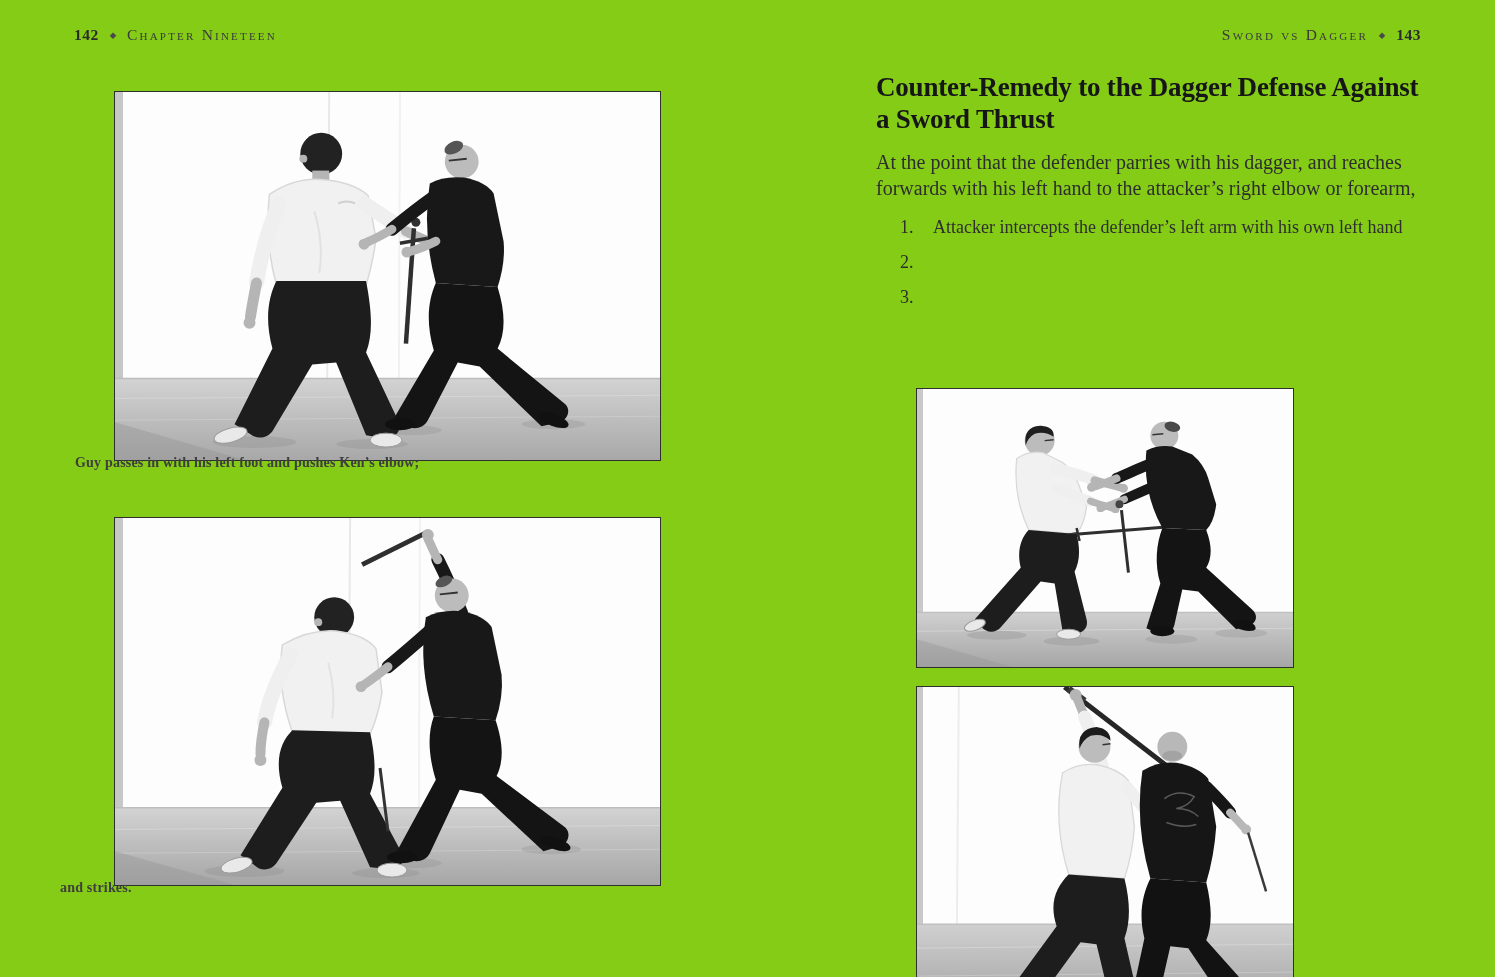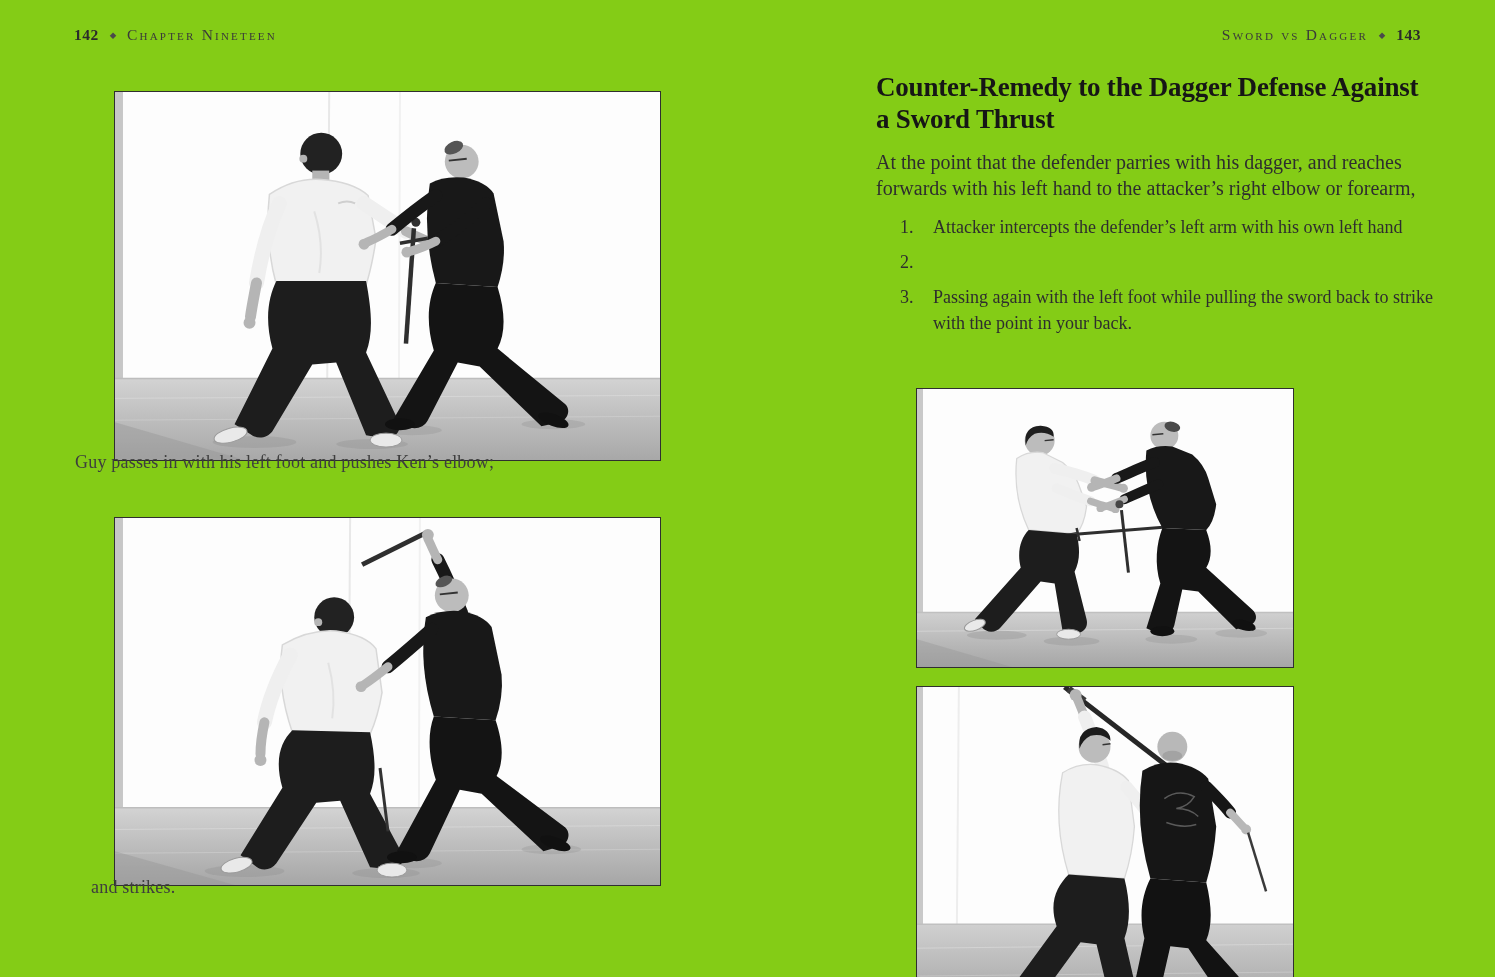--- a/index.html
+++ b/index.html
@@ -18,25 +18,25 @@
   
   .photo { position:absolute; border:1.6px solid #2f2f2f; background:#fff; box-sizing:border-box; }
   .photo svg { display:block; width:100%; height:100%; }
   #photo1 { left:74px;  top:75px;  width:547px; height:370px; }
   #photo2 { left:74px;  top:501px; width:547px; height:369px; }
   #photo3 { left:876px; top:372px; width:378px; height:280px; }
   #photo4 { left:876px; top:670px; width:378px; height:320px; border-bottom:none; }
 
   
   .photo-caption {
-    position:absolute; font-size:18px; line-height:21px; font-weight:400;
+    position:absolute; font-size:14px; line-height:21px; font-weight:700;
     color:#3e3e3e; letter-spacing:.2px;
   }
   #cap1 { left:75px;  top:452px; width:547px; }
-  #cap2 { left:91px;  top:877px; width:547px; }
+  #cap2 { left:60px;  top:877px; width:547px; }
   #cap3 { left:1262px; top:590px; width:172px; }
   #cap4 { left:1262px; top:1007px; width:210px; }
 
   
   .text-col { position:absolute; left:876px; top:68px; width:560px; color:#2e2e2e; }
   .heading  { font-size:27px; line-height:1.17; font-weight:700; color:#161616;
               margin:4px 0 14px 0; letter-spacing:-.2px; }
   .intro    { font-size:20px; line-height:26px; margin:0 0 13px 0; }
   .steps    { list-style:none; margin:0; padding:0; }
   .step     { display:flex; margin-bottom:9px; font-size:18px; line-height:26px; }
@@ -187,21 +187,20 @@
     <ol class="steps">
       <li class="step">
         <span class="step-num">1.</span>
         <span class="step-text">Attacker intercepts the defender’s left arm with his own left hand</span>
       </li>
       <li class="step">
         <span class="step-num">2.</span>
       </li>
       <li class="step">
         <span class="step-num">3.</span>
-        <span class="step-text">Passing again with the left foot while pulling the sword back to strike with the point in your back.</span>
       </li>
     </ol>
   </section>
 
   <figure class="photo" id="photo3">
     <svg viewBox="0 0 377 280" preserveAspectRatio="none">
       <defs>
         <linearGradient id="f3floor" x1="0" y1="0" x2="0" y2="1">
           <stop offset="0" stop-color="#d0d0d0"></stop>
             <stop offset="1" stop-color="#a6a6a6"></stop>

